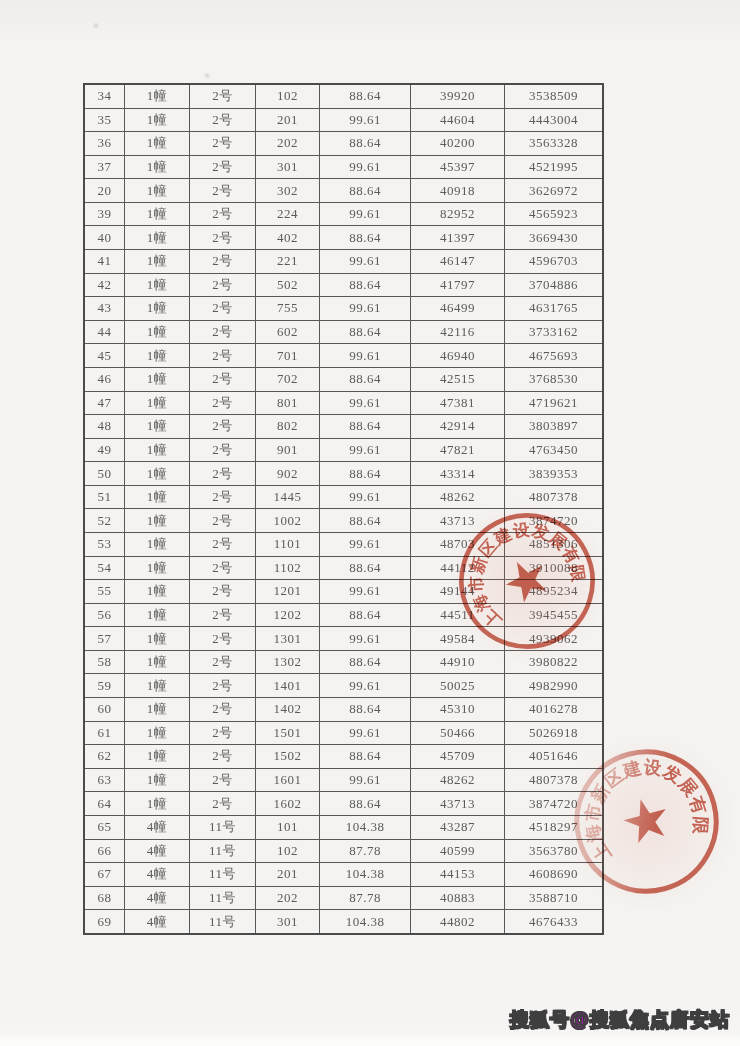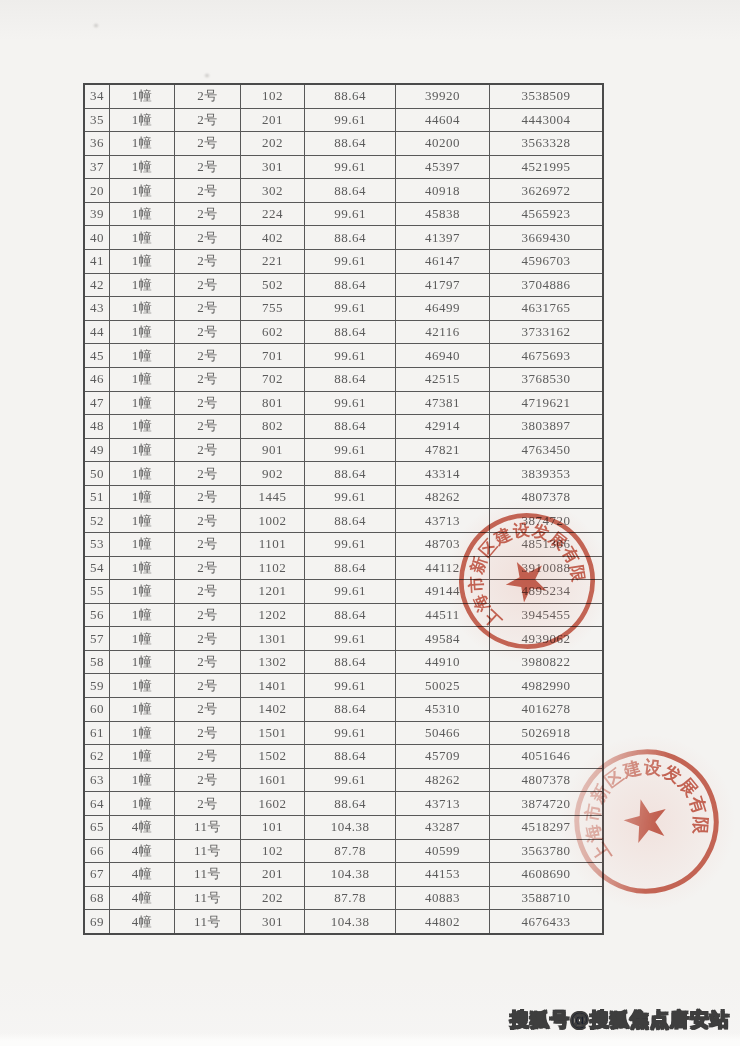--- a/index.html
+++ b/index.html
@@ -19,21 +19,21 @@
     border:2px solid #4a4a4a;box-sizing:border-box;
     display:flex;flex-direction:column;background:transparent;
   }
   .trow{flex:1;display:flex;border-bottom:1px solid #585858;}
   .trow:last-child{border-bottom:none;}
   .tcell{
     border-right:1px solid #585858;box-sizing:border-box;
     display:flex;align-items:center;justify-content:center;
     font-size:13px;color:#5b5b5b;letter-spacing:0.5px;
   }
-  .c0{width:25px;}.c1{width:65px;}.c2{width:66px;}.c3{width:64px;}
+  .c0{width:40px;}.c1{width:65px;}.c2{width:66px;}.c3{width:64px;}
   .c4{width:91px;}.c5{width:94px;text-align:center;}.c6{flex:1;border-right:none;}
 
   
   .ink-wash{position:absolute;pointer-events:none;border-radius:50%;}
   #wash1{left:417px;top:471px;width:220px;height:220px;
     background:radial-gradient(closest-side,rgba(222,120,100,0.16),rgba(222,120,100,0.05) 60%,transparent 75%);}
   #wash2{left:530px;top:705px;width:235px;height:235px;
     background:radial-gradient(closest-side,rgba(222,120,100,0.14),rgba(222,120,100,0.04) 60%,transparent 75%);}
 
   
@@ -45,21 +45,21 @@
   .stamp svg{width:100%;height:100%;}
   .seal-ring{fill:none;stroke:var(--seal-color,#c24a36);stroke-width:6.5;}
   .seal-star{fill:var(--seal-color,#c24a36);}
   .seal-text{fill:var(--seal-color,#c24a36);font-size:23px;font-weight:bold;
     letter-spacing:1px;font-family:"DejaVu Sans",sans-serif;}
 
   
   .watermark{
     position:absolute;right:10px;bottom:13px;
     font-family:"DejaVu Sans",sans-serif;font-weight:bold;font-size:19px;
-    color:#0f172a;letter-spacing:1px;
+    color:#a21caf;letter-spacing:1px;
     -webkit-text-stroke:1.3px #3e3e3e;
     text-shadow:1px 1px 0 #3e3e3e,-1px -1px 0 #3e3e3e,1px -1px 0 #3e3e3e,-1px 1px 0 #3e3e3e;
   }
   .page-edge{position:absolute;left:0;bottom:0;width:100%;height:13px;
     background:linear-gradient(180deg,transparent,#fcfcfb 60%);}
 </style>
 </head>
 <body>
 
 <div class="scan-speck" id="speck1"></div>
@@ -110,21 +110,21 @@
       <div class="tcell c4">88.64</div>
       <div class="tcell c5">40918</div>
       <div class="tcell c6">3626972</div>
     </div>
     <div class="trow">
       <div class="tcell c0">39</div>
       <div class="tcell c1">1幢</div>
       <div class="tcell c2">2号</div>
       <div class="tcell c3">224</div>
       <div class="tcell c4">99.61</div>
-      <div class="tcell c5">45838</div>
+      <div class="tcell c5">82952</div>
       <div class="tcell c6">4565923</div>
     </div>
     <div class="trow">
       <div class="tcell c0">40</div>
       <div class="tcell c1">1幢</div>
       <div class="tcell c2">2号</div>
       <div class="tcell c3">402</div>
       <div class="tcell c4">88.64</div>
       <div class="tcell c5">41397</div>
       <div class="tcell c6">3669430</div>

